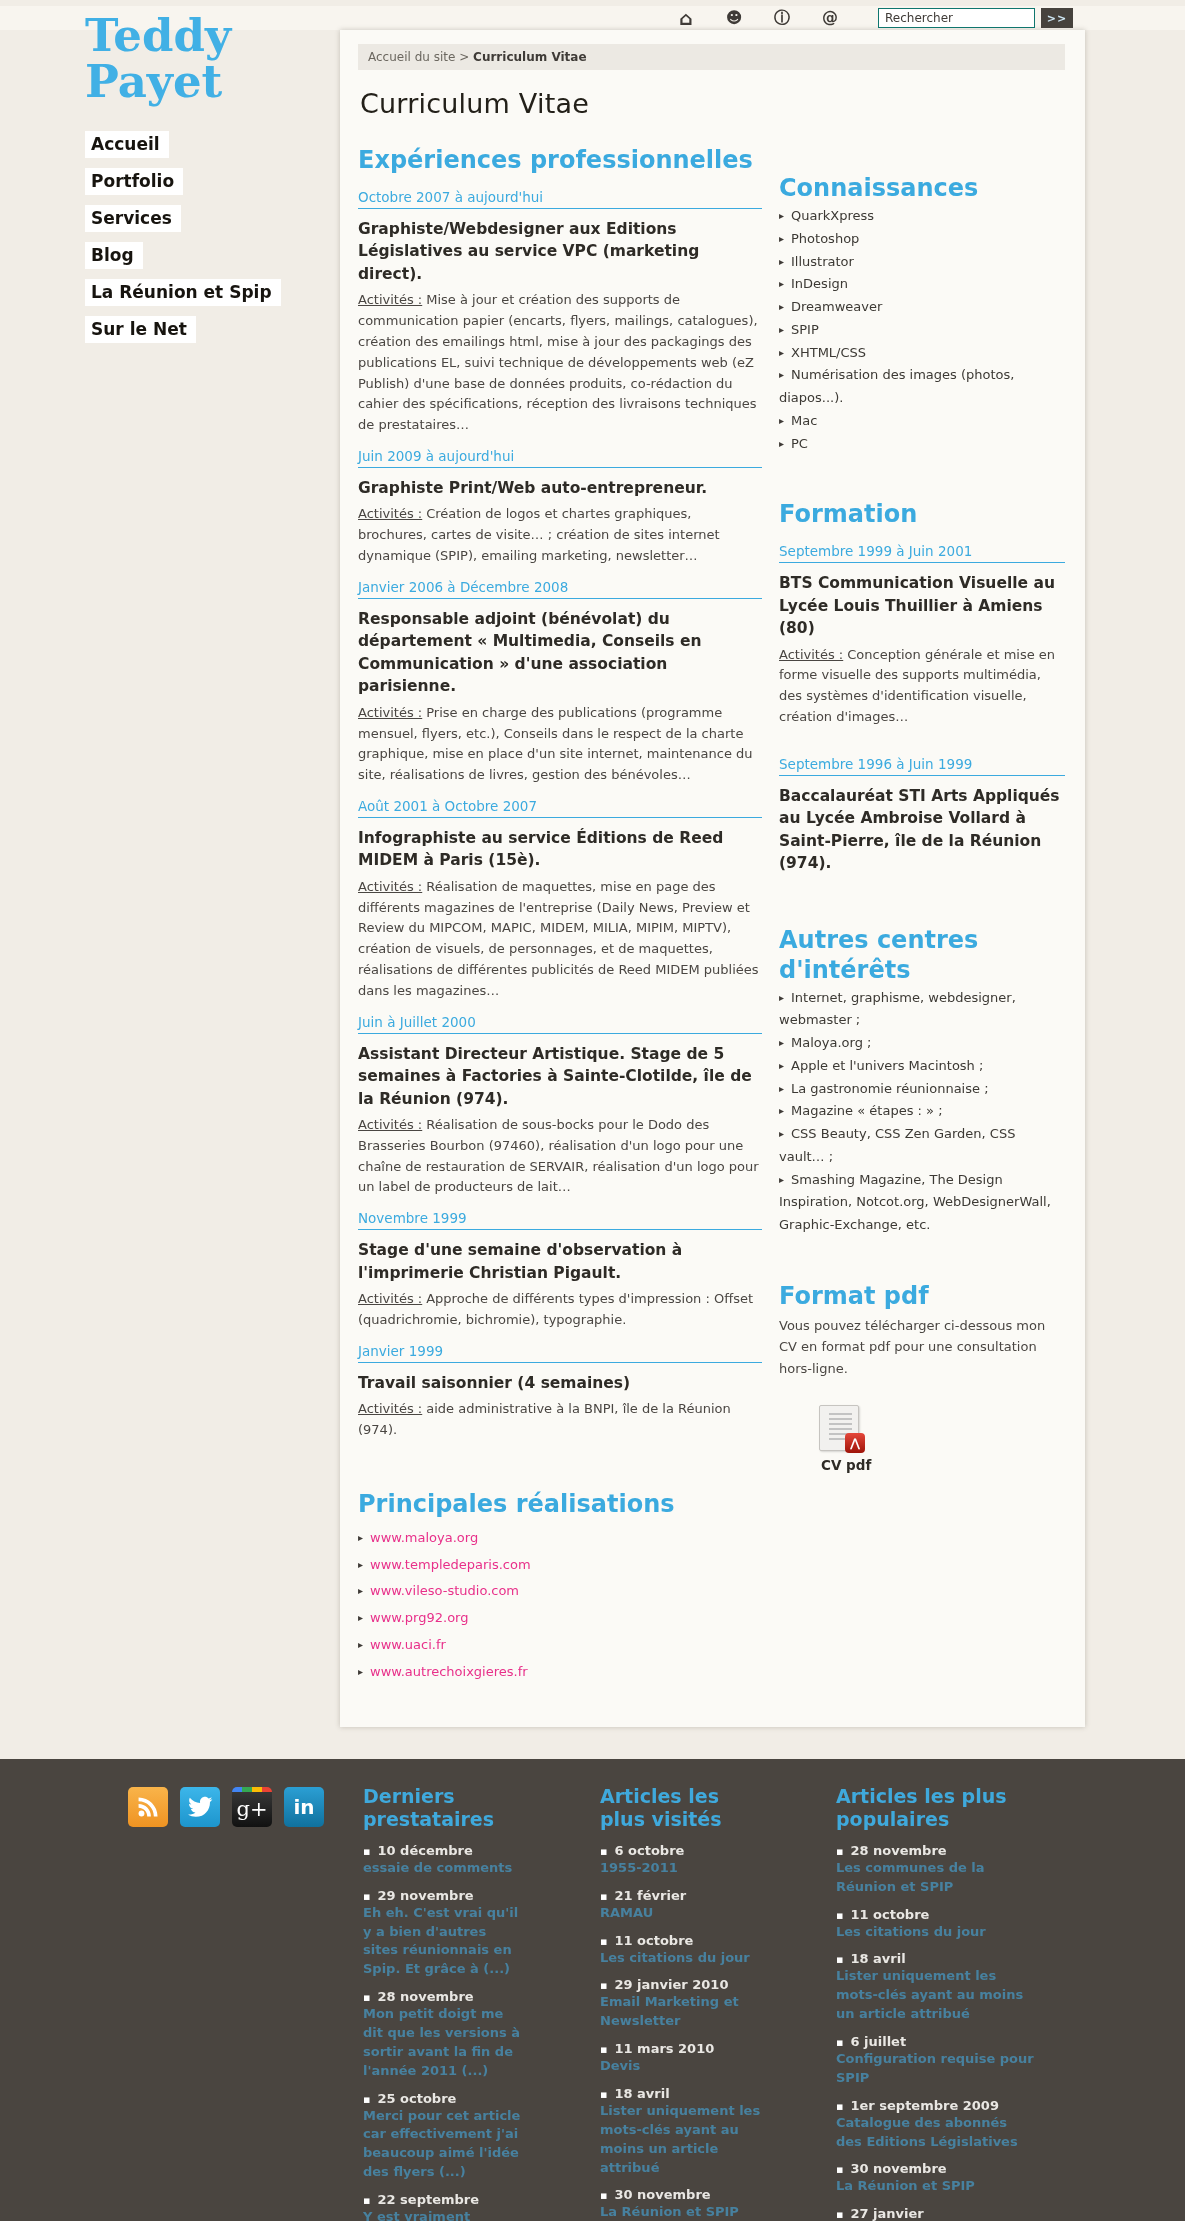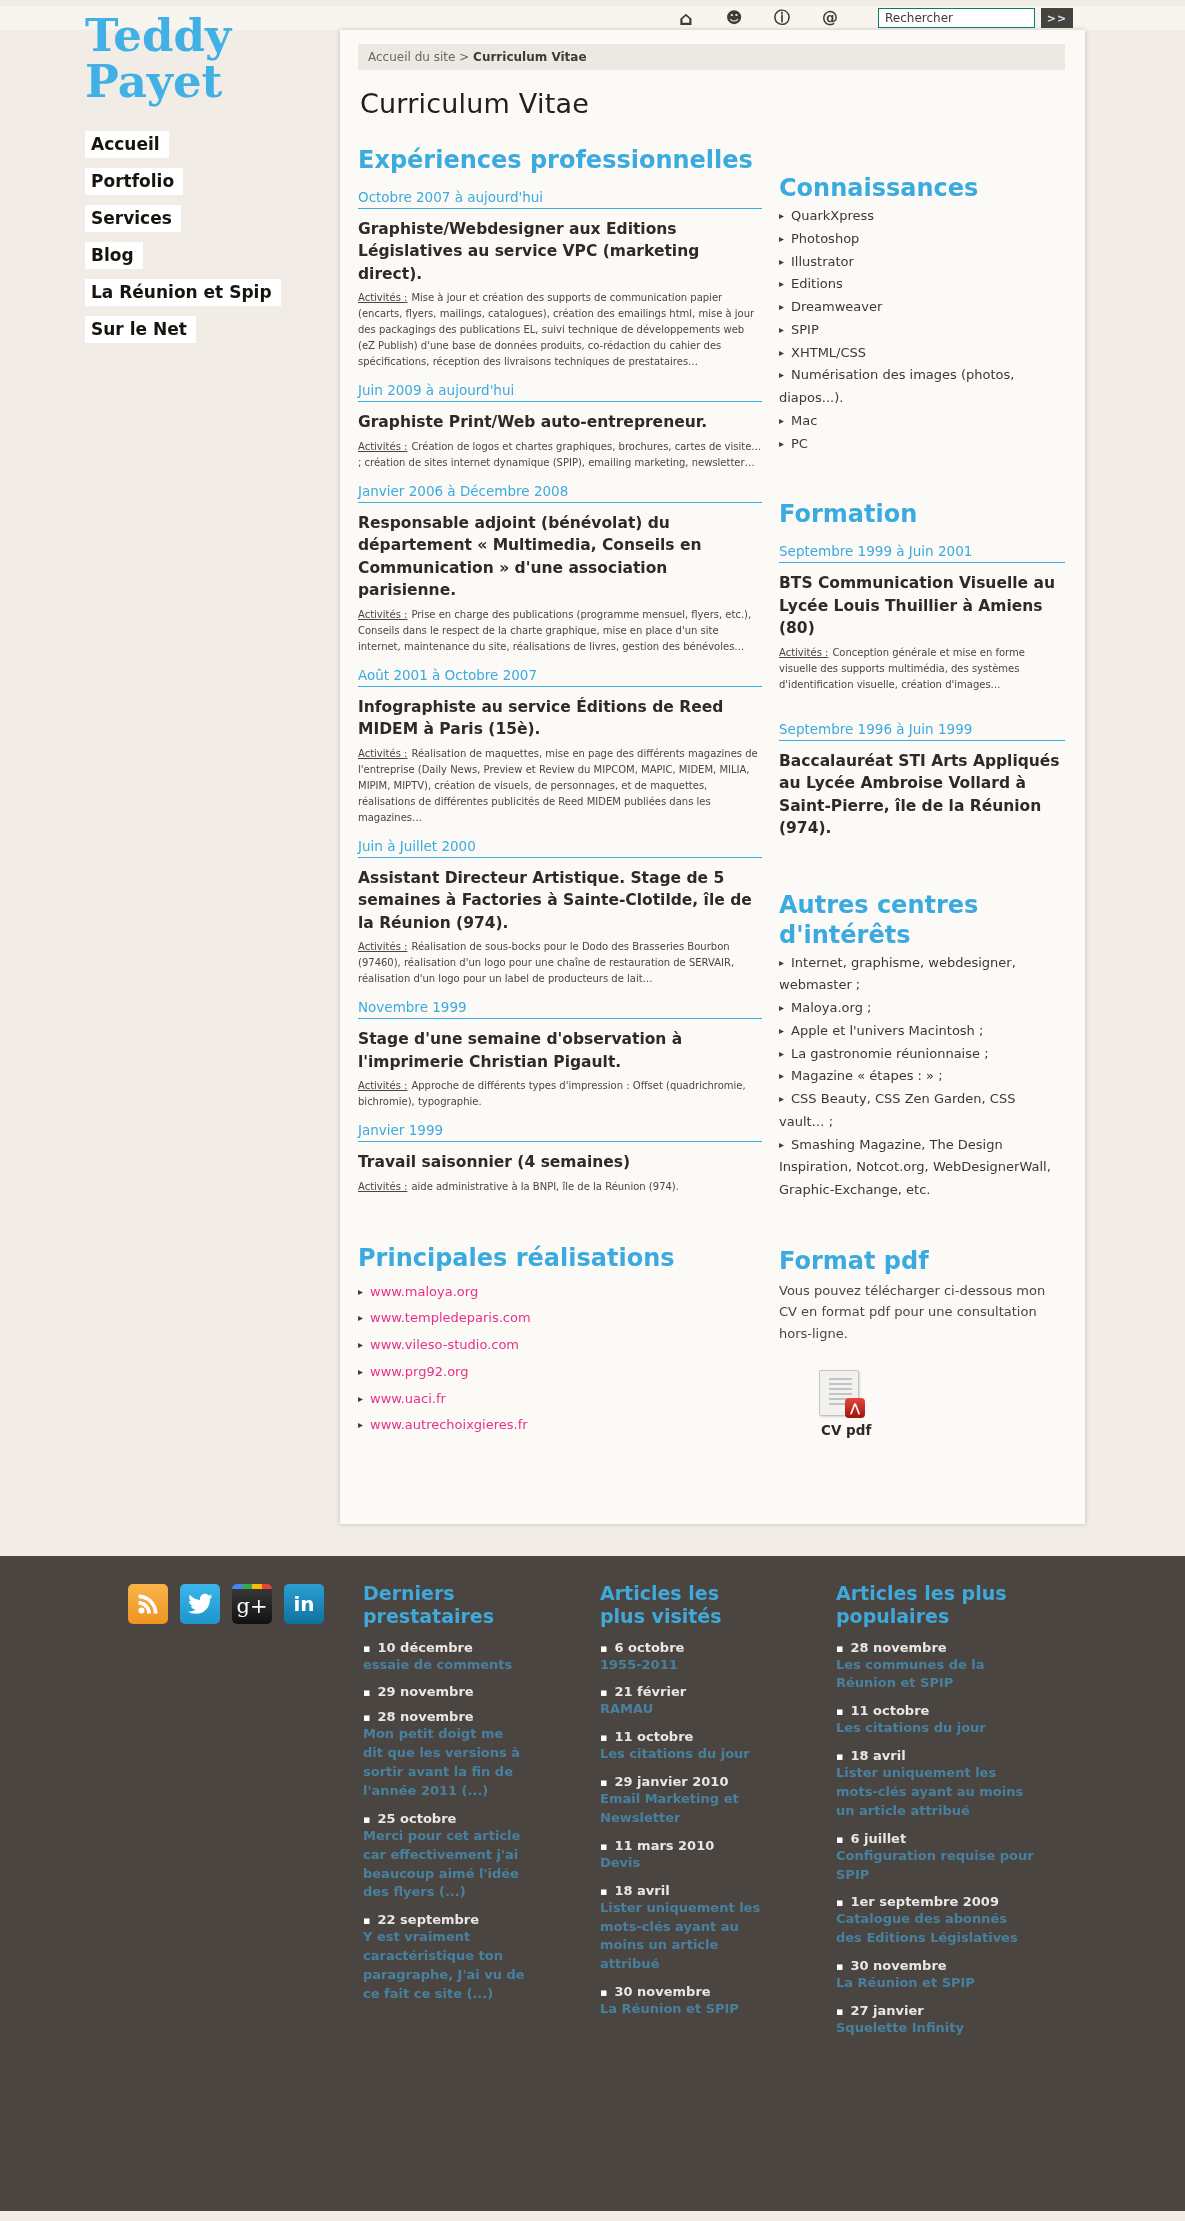--- a/index.html
+++ b/index.html
@@ -59,21 +59,21 @@
   .col-left  { width:404px; }
   .col-right { width:286px; margin-left:auto;margin-top:28px; }
   h2.sec {
     color:#3baadf; font-size:24px; font-weight:bold; margin-bottom:2px; line-height:1.25;
   }
   .cv-date {
     display:block; color:#3baadf; font-size:13.5px; padding:12px 0 3px;
     border-bottom:1px solid #3baadf; margin-bottom:9px;
   }
   .cv-title { font-size:15.5px; font-weight:bold; color:#2e2b26; line-height:1.45; margin-bottom:5px; }
-  .cv-body  { font-size:10px; line-height:1.6; color:#4a4642; }
+  .cv-body  { font-size:13px; line-height:1.6; color:#4a4642; }
   .act-label { text-decoration:underline; margin-right:4px; }
   
   .blist { list-style:none; font-size:13px; line-height:1.75; color:#3c3934; }
   .blist li::before { content:"\25B8"; font-size:10px; margin-right:7px; color:#3f3b37; position:relative; top:-1px; }
   .blist.pink li { margin-bottom:4px; }
   .blist.pink li span { color:#e8308a; cursor:pointer; }
   .realisations { margin-top:48px; }
   .realisations h2 { margin-bottom:8px; }
   
   .rc-block { margin-bottom:0; }
@@ -252,21 +252,21 @@
     </div>
 
     <div class="col-right">
       <div class="rc-block">
         <h2 class="sec">Connaissances</h2>
         <ul class="blist">
 
         <li>QuarkXpress</li>
             <li>Photoshop</li>
             <li>Illustrator</li>
-            <li>Editions</li>
+            <li>InDesign</li>
             <li>Dreamweaver</li>
             <li>SPIP</li>
             <li>XHTML/CSS</li>
             <li>Numérisation des images (photos, diapos...).</li>
             <li>Mac</li>
             <li>PC</li>
           </ul>
       </div>
 
       <div class="rc-block mt-form">
@@ -335,20 +335,21 @@
       <h3>Derniers prestataires</h3>
       <div>
 
           <div class="f-item">
             <div class="f-date">10 décembre</div>
             <div class="f-link">essaie de comments</div>
           </div>
 
           <div class="f-item">
             <div class="f-date">29 novembre</div>
+            <div class="f-link">Eh eh. C'est vrai qu'il y a bien d'autres sites réunionnais en Spip. Et grâce à (...)</div>
           </div>
 
           <div class="f-item">
             <div class="f-date">28 novembre</div>
             <div class="f-link">Mon petit doigt me dit que les versions à sortir avant la fin de l'année 2011 (...)</div>
           </div>
 
           <div class="f-item">
             <div class="f-date">25 octobre</div>
             <div class="f-link">Merci pour cet article car effectivement j'ai beaucoup aimé l'idée des flyers (...)</div>

